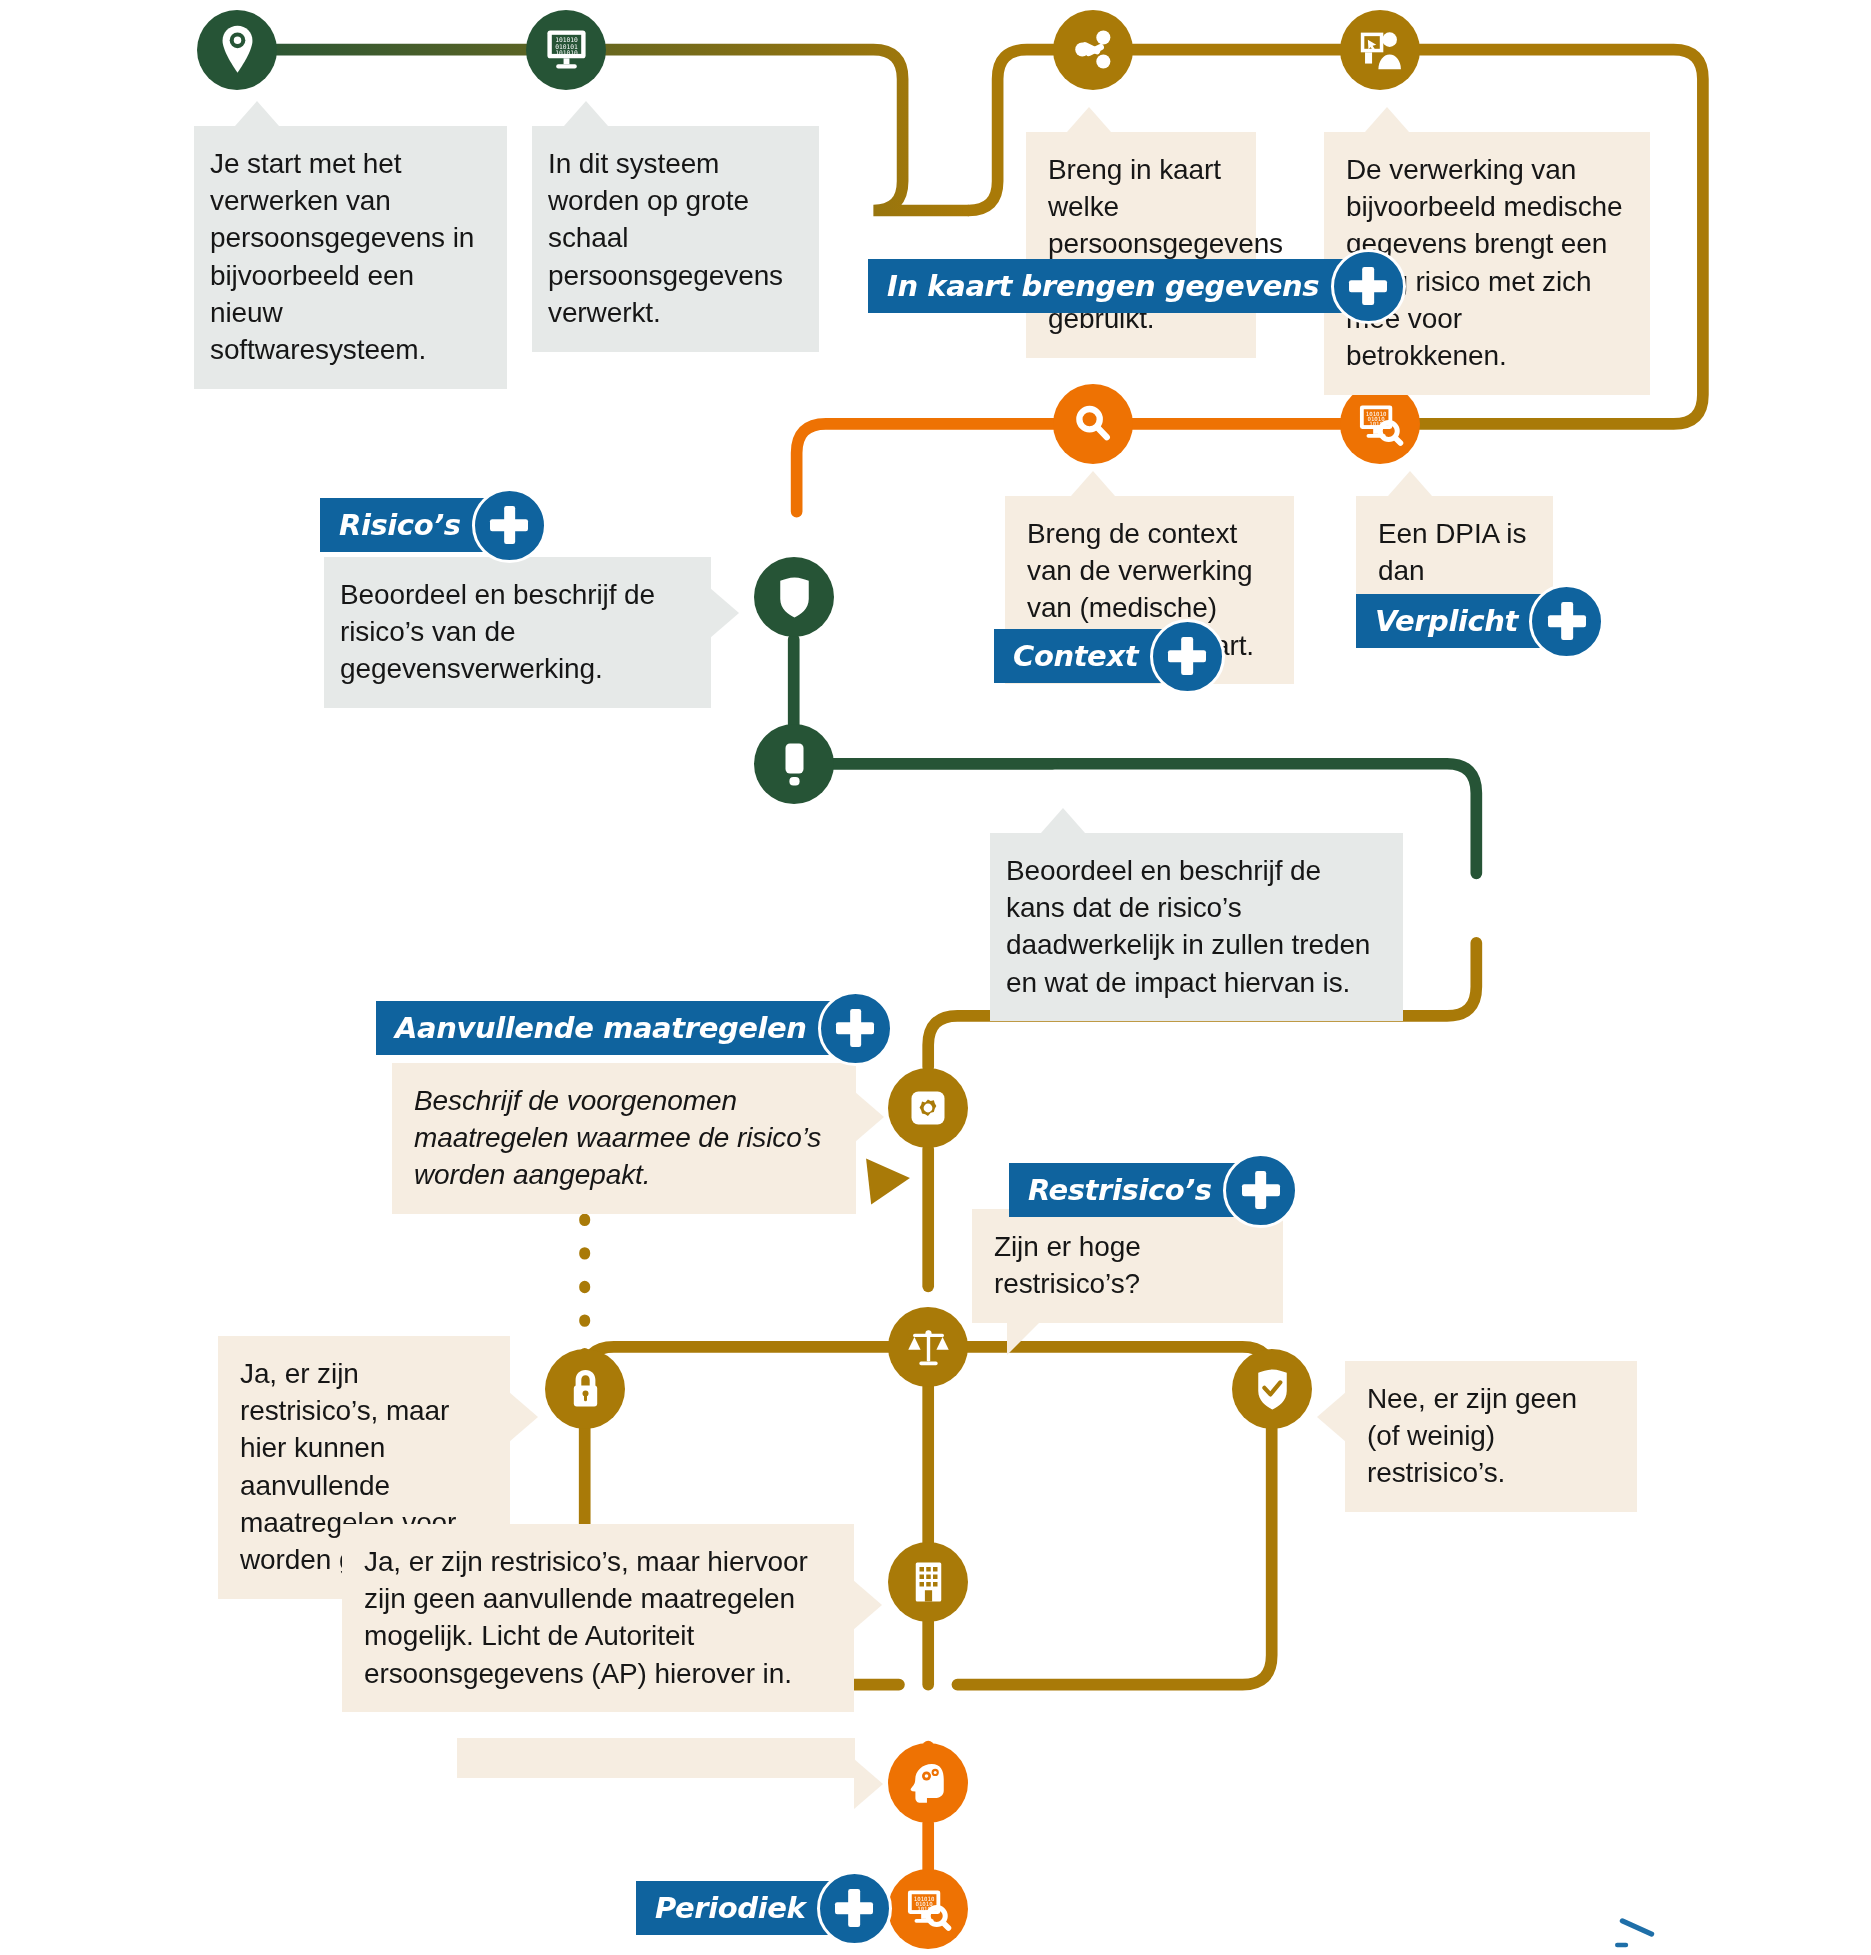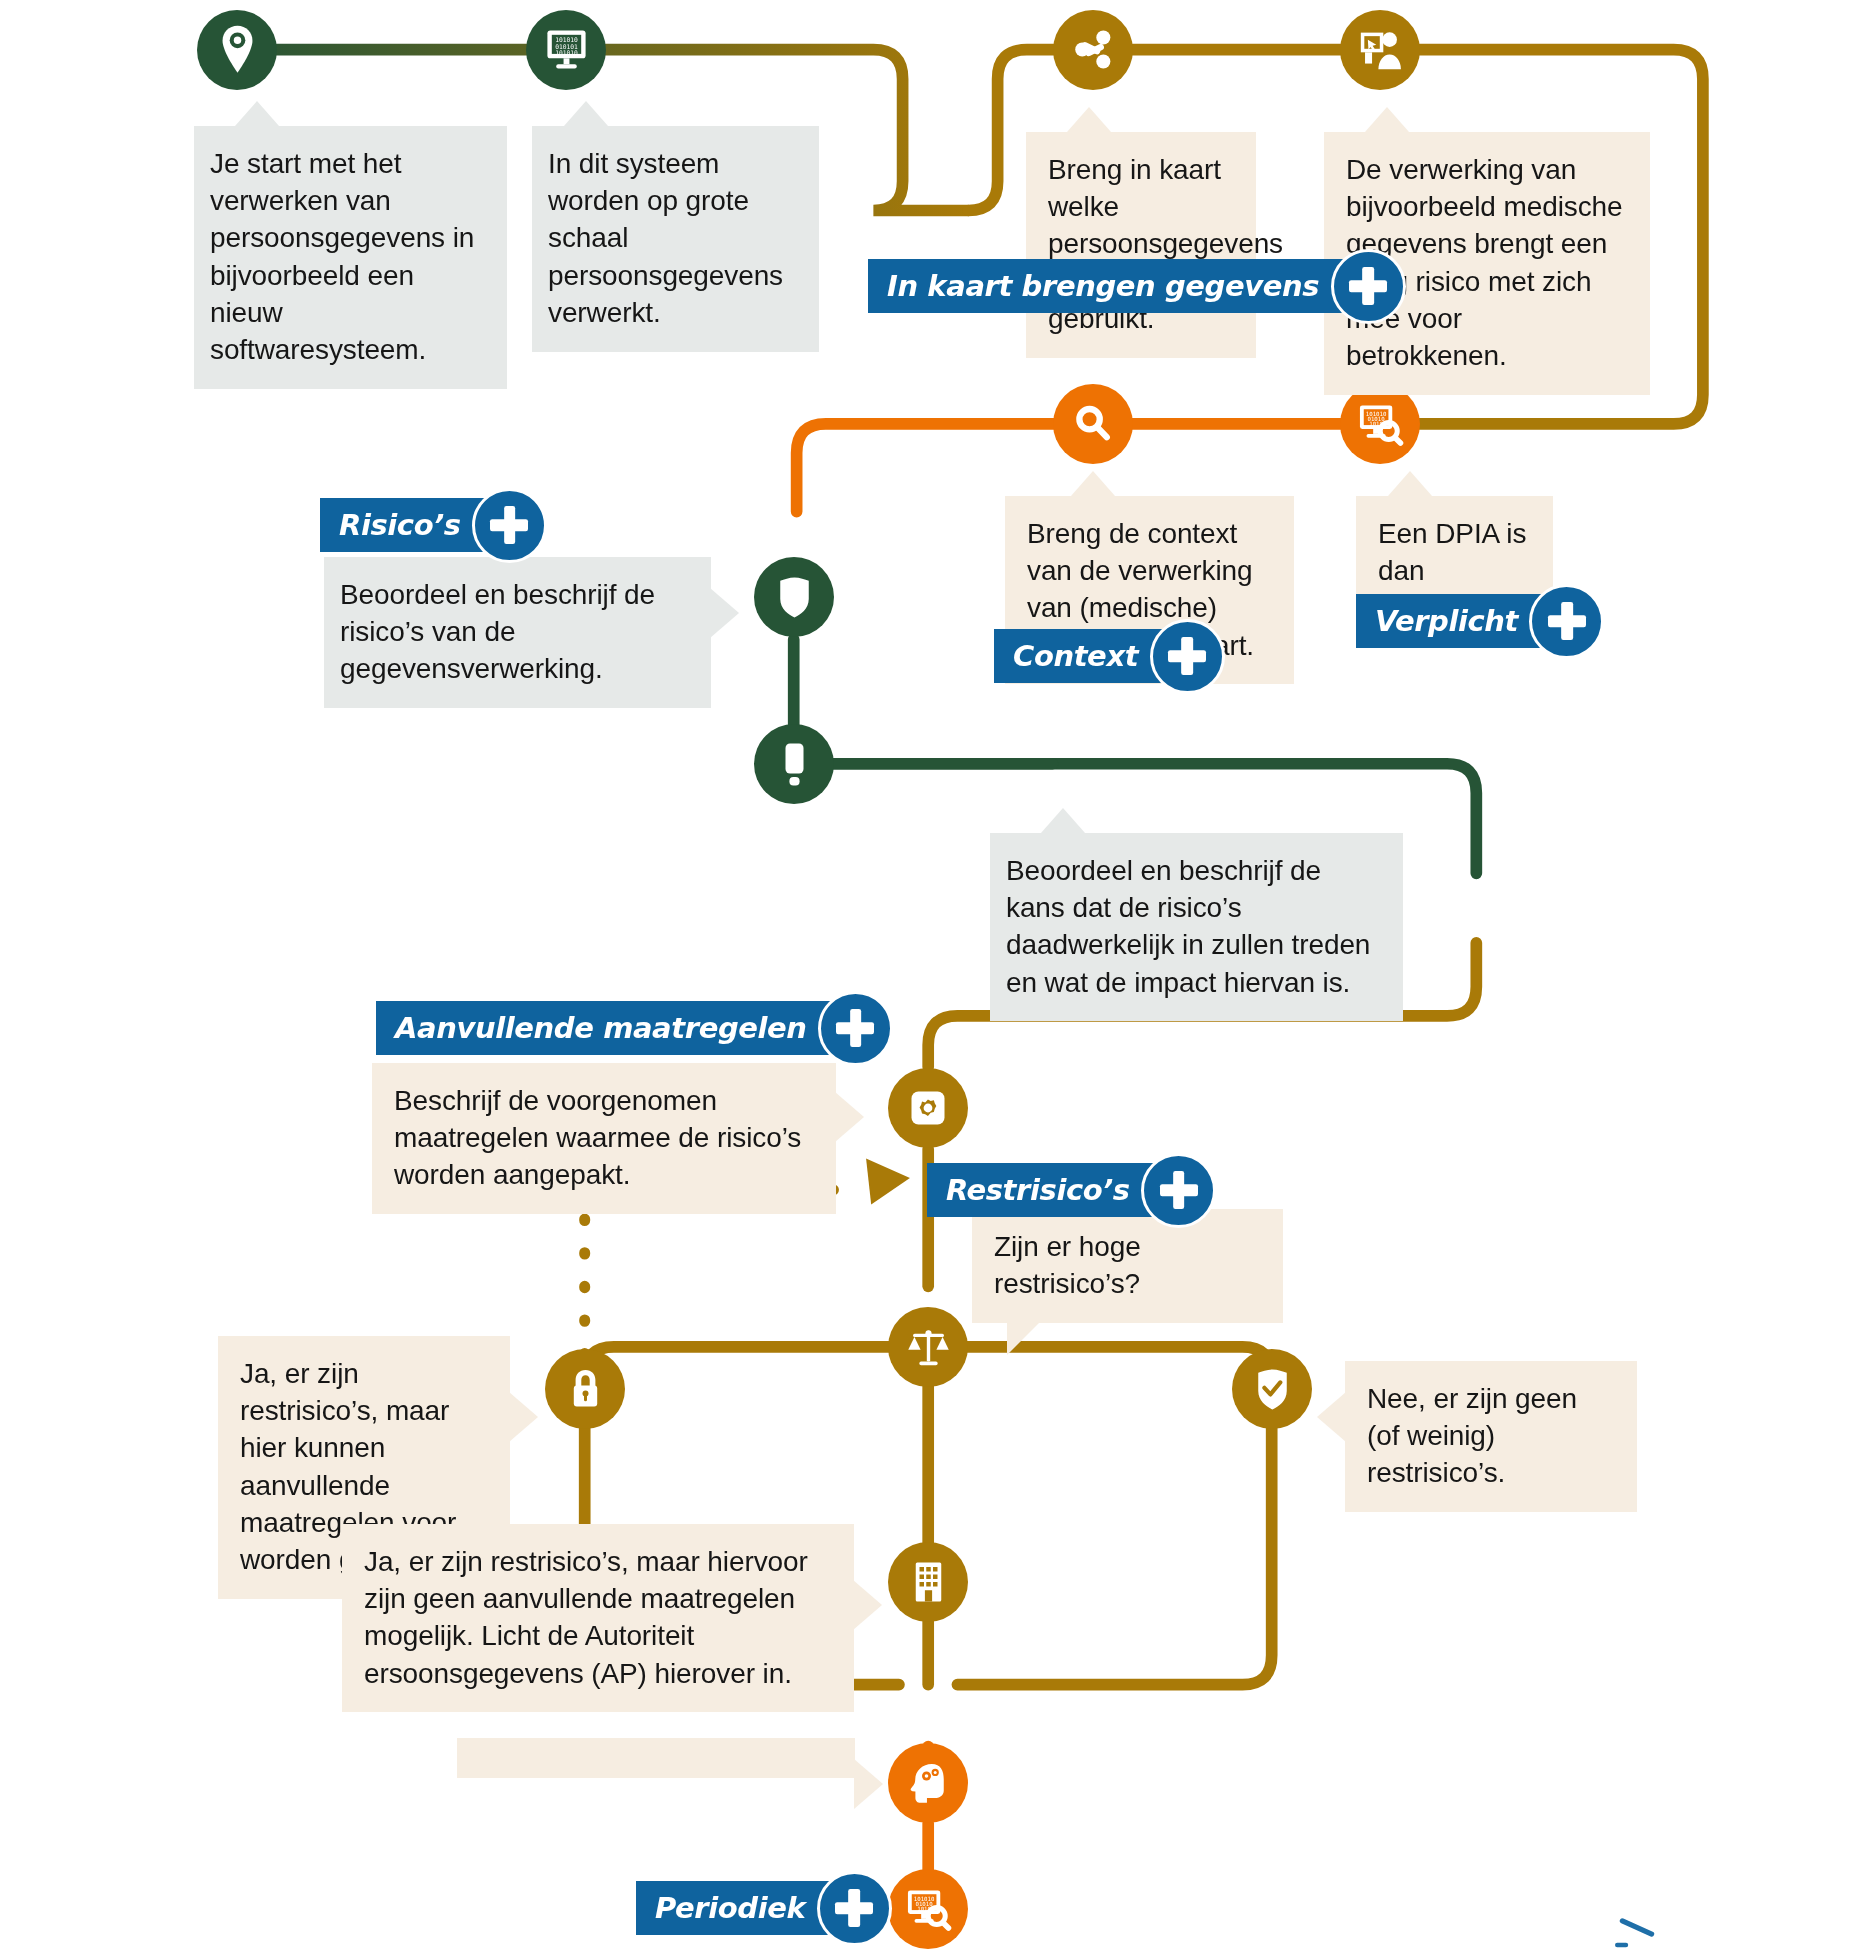--- a/index.html
+++ b/index.html
@@ -339,21 +339,21 @@
   <div class="callout c-grey" style="left:324px;top:557px;width:387px;">
     <span class="tail-right g" style="top:31px;"></span>
     <span>Beoordeel en beschrijf de risico’s van de gegevensverwerking.</span>
   </div>
 
   <div class="callout c-grey" style="left:990px;top:833px;width:413px;">
     <span class="tail-up g" style="left:51px;"></span>
     <span>Beoordeel en beschrijf de kans dat de risico’s daadwerkelijk in zullen treden en wat de impact hiervan is.</span>
   </div>
 
-  <div class="callout c-cream" style="left:372px;top:1063px;width:464px;">
+  <div class="callout c-cream" style="left:392px;top:1063px;width:464px;font-style:italic;">
     <span class="tail-right c" style="top:29px;"></span>
     <span>Beschrijf de voorgenomen maatregelen waarmee de risico’s worden aangepakt.</span>
   </div>
 
   <div class="callout c-cream" style="left:972px;top:1209px;width:311px;">
     <span class="tail-down c" style="left:35px;"></span>
     <span>Zijn er hoge restrisico’s?</span>
   </div>
 
   <div class="callout c-cream" style="left:218px;top:1336px;width:292px;">
@@ -394,21 +394,21 @@
   <div class="banner" style="left:1356px;top:594px;">
     <span class="lbl">Verplicht</span>
     <span class="plus"></span>
   </div>
 
   <div class="banner" style="left:376px;top:1001px;justify-content:flex-end;">
     <span class="lbl">Aanvullende maatregelen</span>
     <span class="plus"></span>
   </div>
 
-  <div class="banner" style="left:927px;top:1163px;">
+  <div class="banner" style="left:1009px;top:1163px;">
     <span class="lbl">Restrisico’s</span>
     <span class="plus"></span>
   </div>
 
   <div class="banner" style="left:636px;top:1881px;">
     <span class="lbl">Periodiek</span>
     <span class="plus"></span>
   </div>
 
   <svg class="corner-logo" style="left:1615px;top:1915px;" width="88" height="33" viewBox="0 0 120 45">

